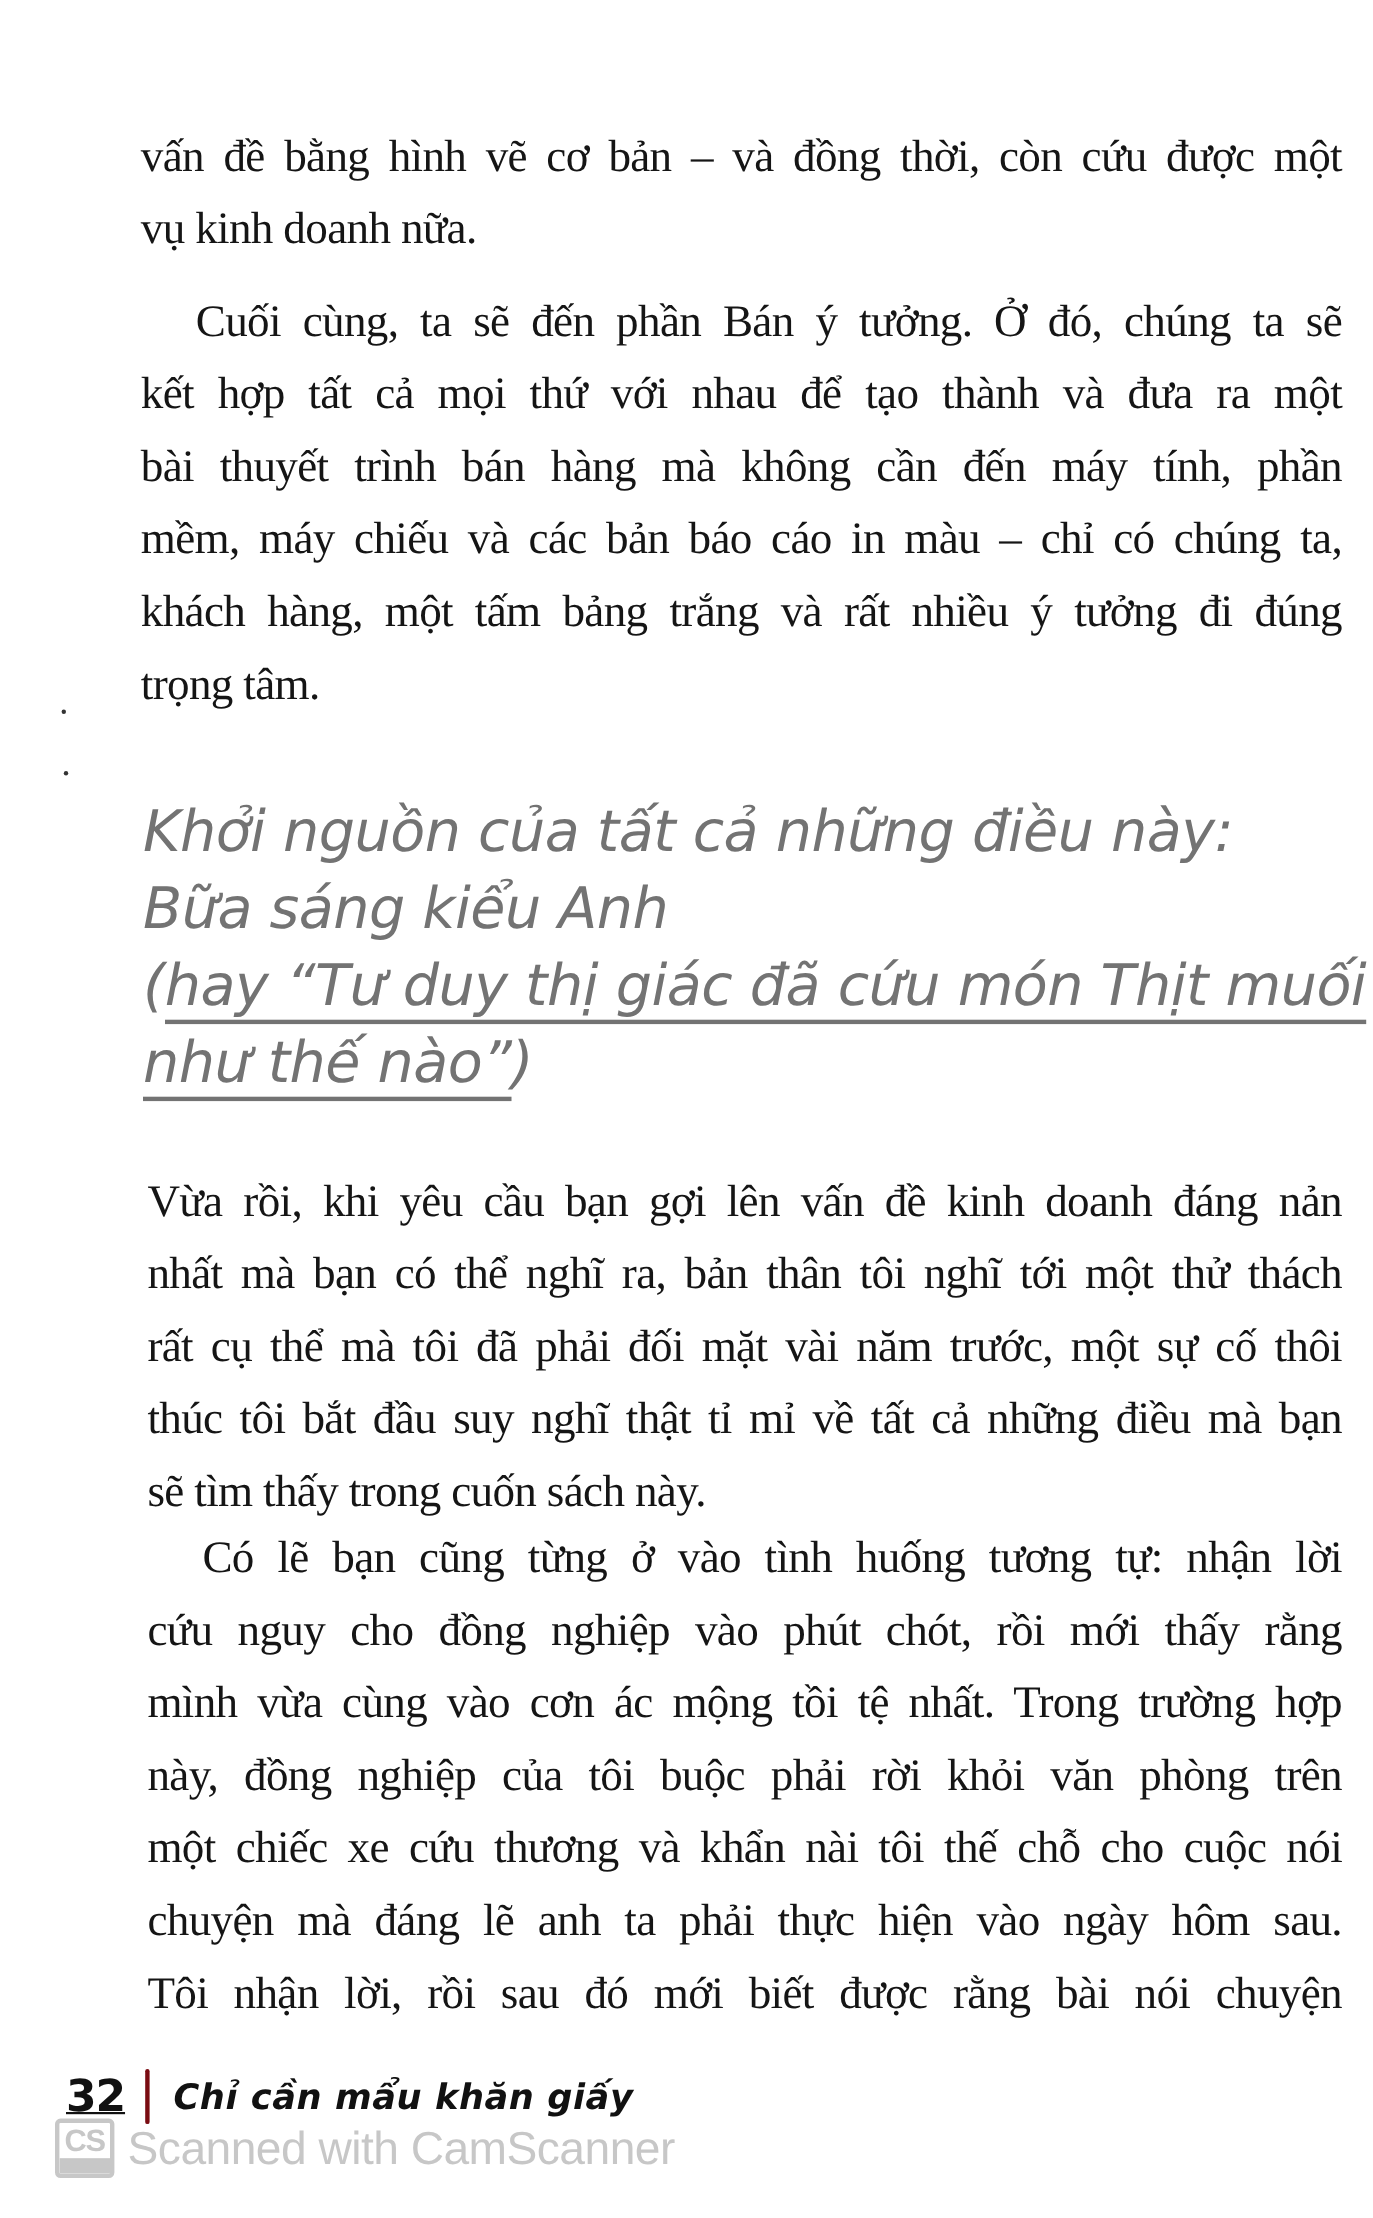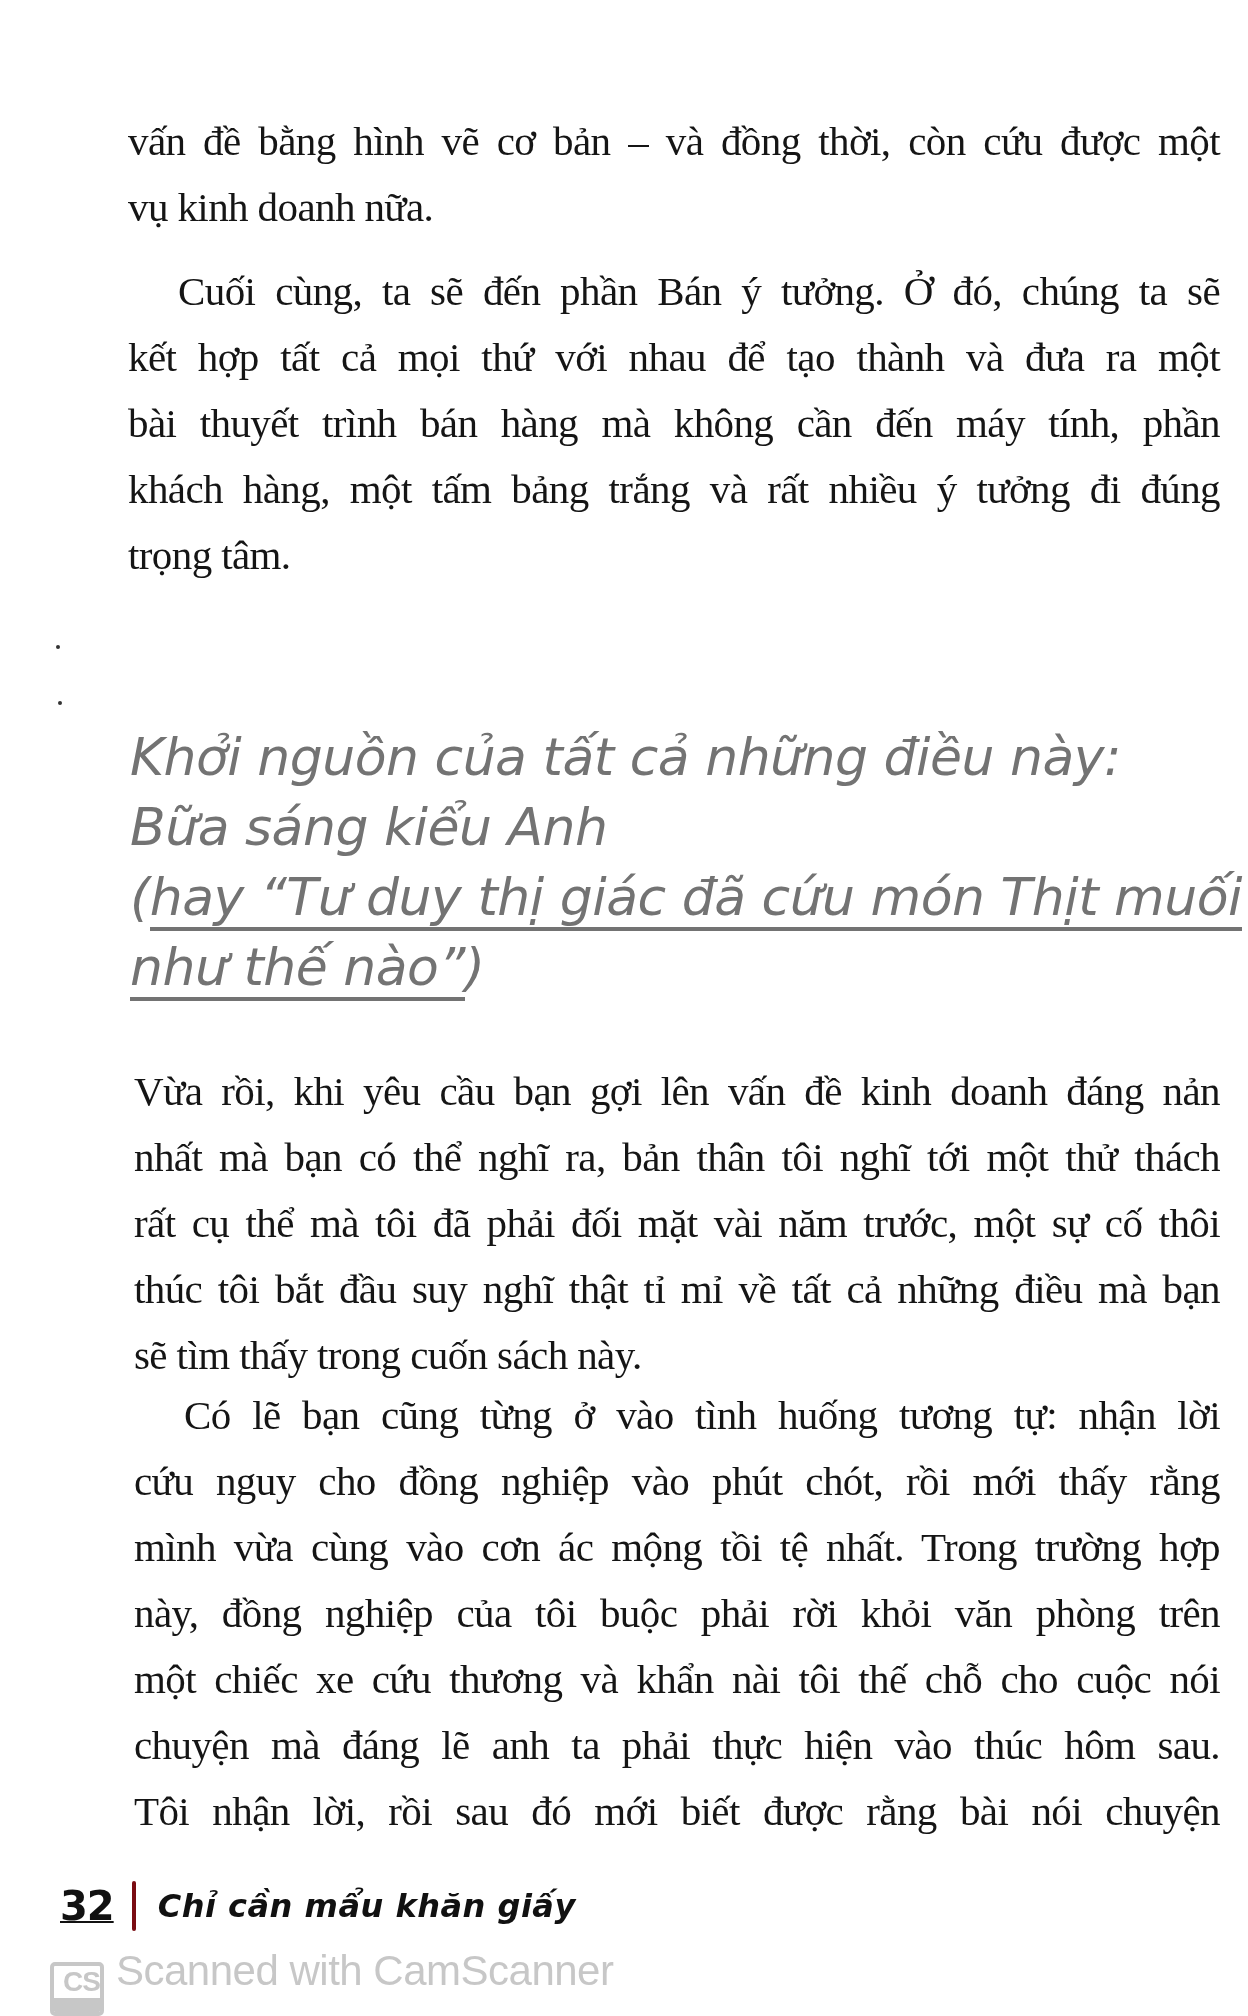--- a/index.html
+++ b/index.html
@@ -121,24 +121,23 @@
     }
     .cs-logo {
       width: 54px;
       height: 54px;
       border: 4px solid #9a9a9a;
       border-radius: 5px;
       box-sizing: border-box;
       position: relative;
       display: flex;
       align-items: flex-start;
-      justify-content: flex-end;
+      justify-content: center;
       background: #fff;
       overflow: hidden;
-      margin-top: 36px;
     }
     .cs-logo .cs-text {
       font-family: "Liberation Sans", "DejaVu Sans", sans-serif;
       font-size: 28px;
       font-weight: bold;
       color: #9a9a9a;
       line-height: 30px;
       margin-top: 1px;
       letter-spacing: -1px;
     }
@@ -163,20 +162,21 @@
 
   <div class="body-text block-1">
     <span class="line">vấn đề bằng hình vẽ cơ bản – và đồng thời, còn cứu được một</span>
     <span class="line last">vụ kinh doanh nữa.</span>
   </div>
 
   <div class="body-text block-2">
     <span class="line indent">Cuối cùng, ta sẽ đến phần Bán ý tưởng. Ở đó, chúng ta sẽ</span>
     <span class="line">kết hợp tất cả mọi thứ với nhau để tạo thành và đưa ra một</span>
     <span class="line">bài thuyết trình bán hàng mà không cần đến máy tính, phần</span>
+    <span class="line">mềm, máy chiếu và các bản báo cáo in màu – chỉ có chúng ta,</span>
     <span class="line">khách hàng, một tấm bảng trắng và rất nhiều ý tưởng đi đúng</span>
     <span class="line last">trọng tâm.</span>
   </div>
 
   <span class="margin-dot" style="left:56px; top:645px;"></span>
   <span class="margin-dot" style="left:58px; top:701px;"></span>
 
   <div class="heading">
     <span class="hline">Khởi nguồn của tất cả những điều này:</span>
     <span class="hline">Bữa sáng kiểu Anh</span>
@@ -191,21 +191,21 @@
     <span class="line">thúc tôi bắt đầu suy nghĩ thật tỉ mỉ về tất cả những điều mà bạn</span>
     <span class="line last">sẽ tìm thấy trong cuốn sách này.</span>
   </div>
 
   <div class="body-text block-4">
     <span class="line indent">Có lẽ bạn cũng từng ở vào tình huống tương tự: nhận lời</span>
     <span class="line">cứu nguy cho đồng nghiệp vào phút chót, rồi mới thấy rằng</span>
     <span class="line">mình vừa cùng vào cơn ác mộng tồi tệ nhất. Trong trường hợp</span>
     <span class="line">này, đồng nghiệp của tôi buộc phải rời khỏi văn phòng trên</span>
     <span class="line">một chiếc xe cứu thương và khẩn nài tôi thế chỗ cho cuộc nói</span>
-    <span class="line">chuyện mà đáng lẽ anh ta phải thực hiện vào thúc hôm sau.</span>
+    <span class="line">chuyện mà đáng lẽ anh ta phải thực hiện vào ngày hôm sau.</span>
     <span class="line">Tôi nhận lời, rồi sau đó mới biết được rằng bài nói chuyện</span>
   </div>
 
   <div class="footer">
     <span class="page-number">32</span>
     <span class="footer-bar"></span>
     <span class="book-title">Chỉ cần mẩu khăn giấy</span>
   </div>
 
   <div class="watermark">

